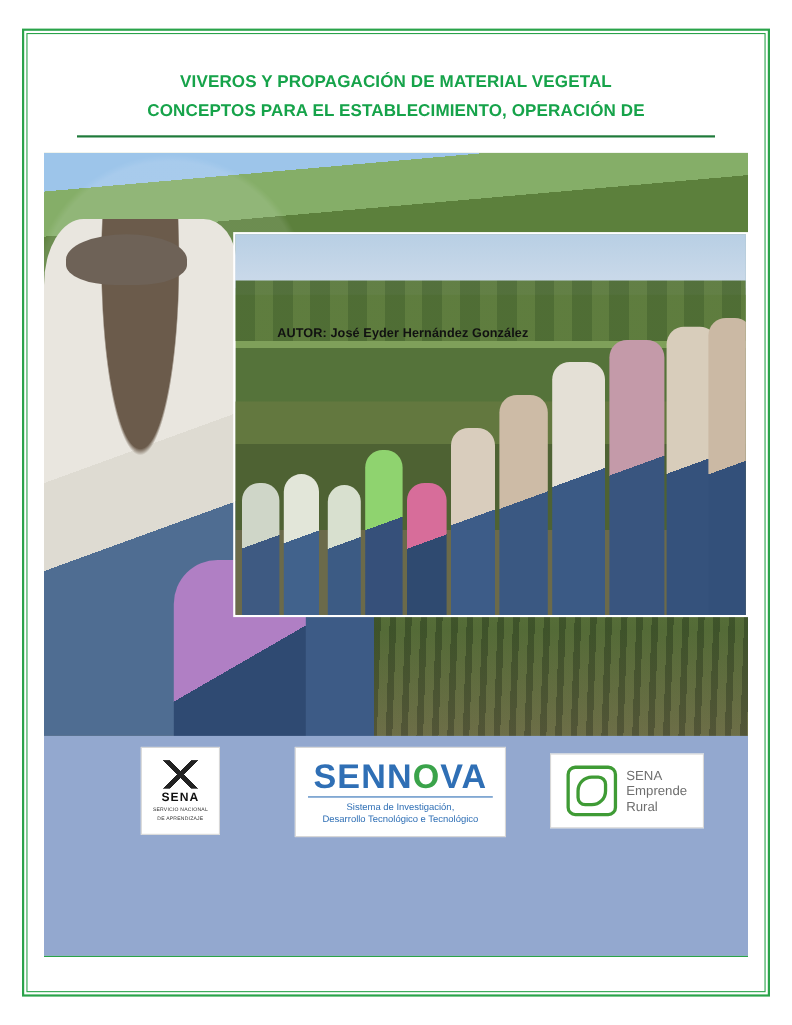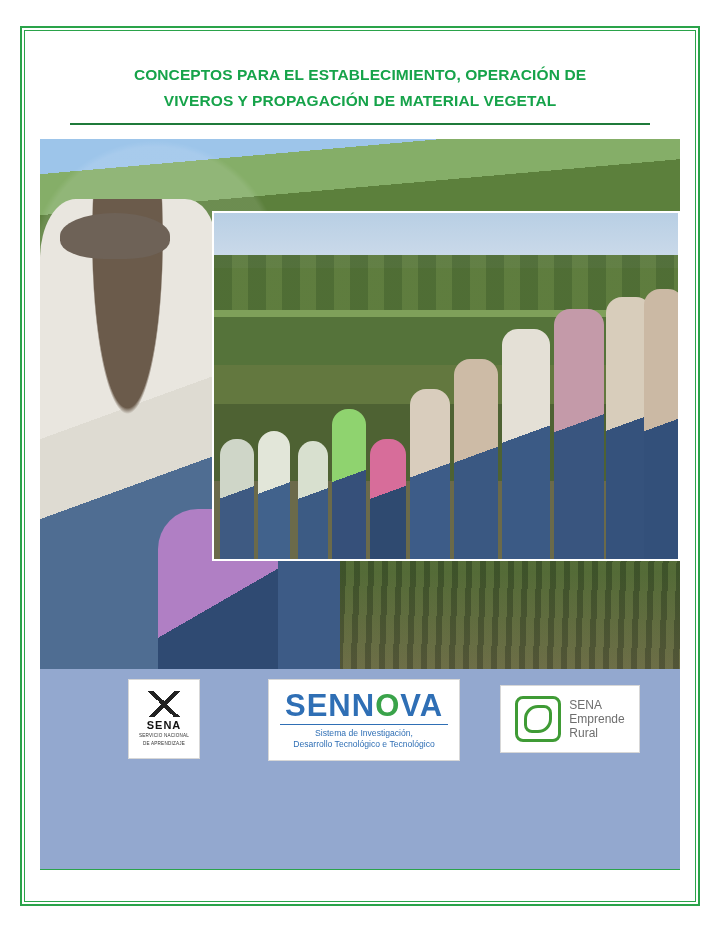--- a/index.html
+++ b/index.html
@@ -239,22 +239,22 @@
 <body>
 
 <div class="page">
 
   <div class="frame-outer"></div>
   <div class="frame-inner"></div>
 
   <div class="content">
 
     <div class="title-block">
+      <div class="title-line">VIVEROS Y PROPAGACIÓN DE MATERIAL VEGETAL</div>
       <div class="title-line">CONCEPTOS PARA EL ESTABLECIMIENTO, OPERACIÓN DE</div>
-      <div class="title-line">VIVEROS Y PROPAGACIÓN DE MATERIAL VEGETAL</div>
       <div class="title-rule"></div>
     </div>
 
     <div class="photo-area">
       <div class="photo-big"></div>
       <div class="beds"></div>
       <div class="fg-man"></div>
       <div class="fg-hat"></div>
       <div class="fg-man2"></div>
       <div class="fg-woman"></div>
@@ -271,20 +271,21 @@
           <div class="person" style="left:156px;width:36px; height:120px; background:linear-gradient(160deg,#d76d9a 0 45%,#2f4a70 45% 100%);"></div>
           <div class="person" style="left:196px;width:40px; height:170px; background:linear-gradient(160deg,#d9cdbd 0 48%,#3d5c88 48% 100%);"></div>
           <div class="person" style="left:240px;width:44px; height:200px; background:linear-gradient(160deg,#cdbba6 0 48%,#3a5882 48% 100%);"></div>
           <div class="person" style="left:288px;width:48px; height:230px; background:linear-gradient(160deg,#e4e0d6 0 46%,#3b5a85 46% 100%);"></div>
           <div class="person" style="left:340px;width:50px; height:250px; background:linear-gradient(160deg,#c49aa9 0 46%,#39557f 46% 100%);"></div>
           <div class="person" style="left:392px;width:46px; height:262px; background:linear-gradient(160deg,#d8cdbb 0 48%,#35527c 48% 100%);"></div>
           <div class="person" style="left:430px;width:40px; height:270px; background:linear-gradient(160deg,#cbb9a4 0 50%,#33507a 50% 100%);"></div>
         </div>
       </div>
 
+      <div class="author">AUTOR: José Eyder Hernández González</div>
     </div>
 
     <div class="logo-band">
 
       <div class="logo-box logo-sena">
         <div class="sena-mark"></div>
         <div class="sena-word">SENA</div>
         <div class="sena-sub">SERVICIO NACIONAL</div>
         <div class="sena-sub">DE APRENDIZAJE</div>
       </div>

